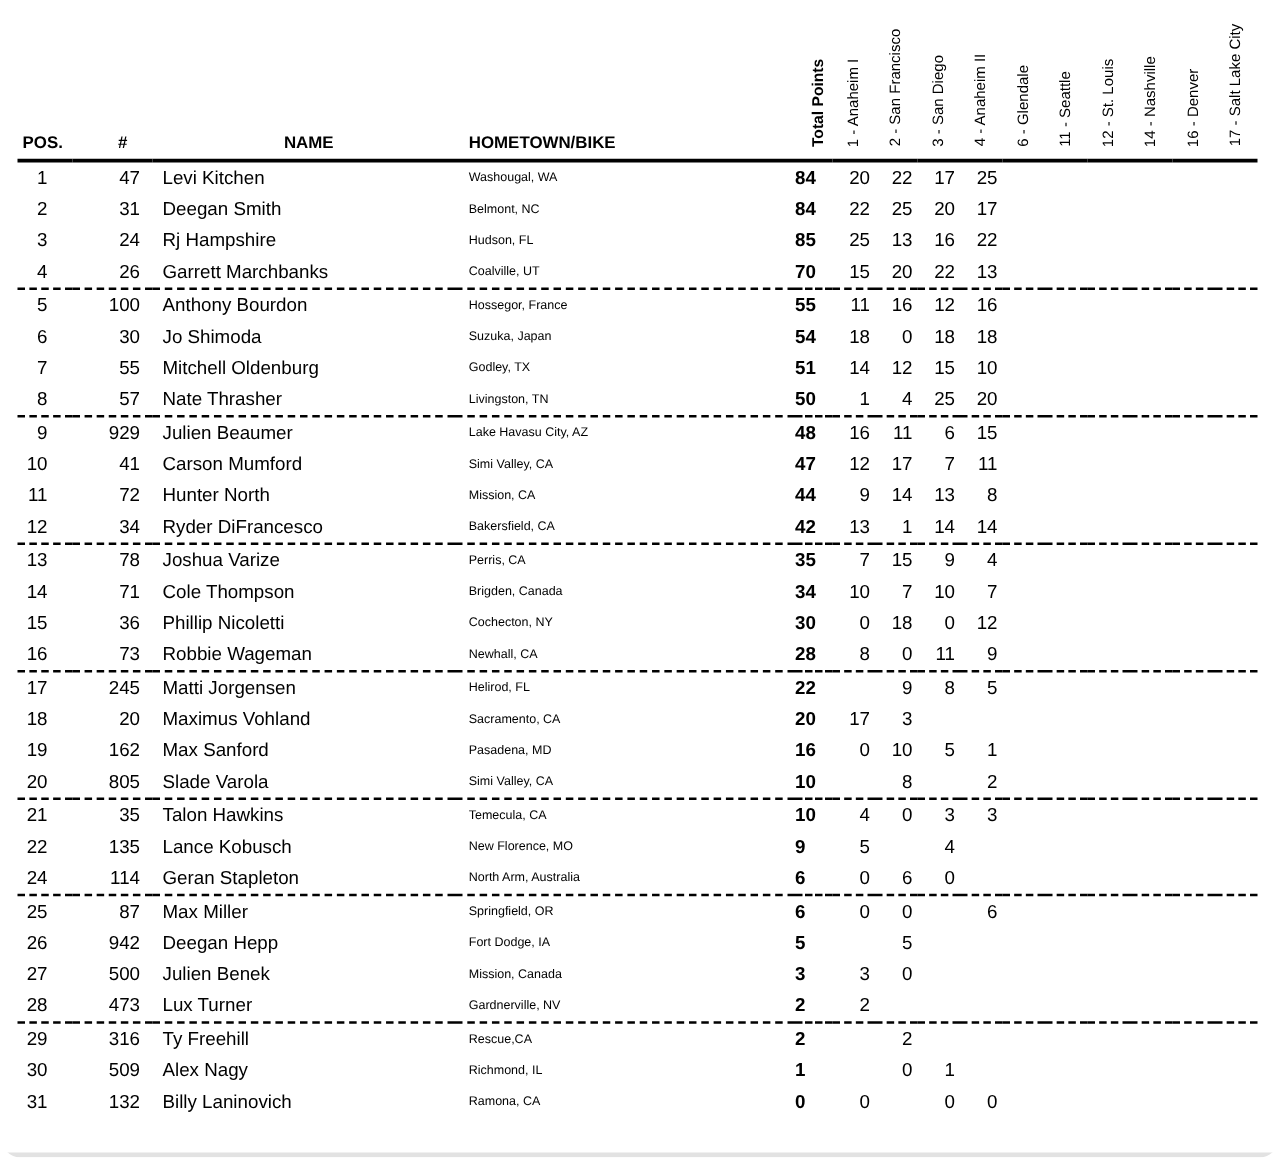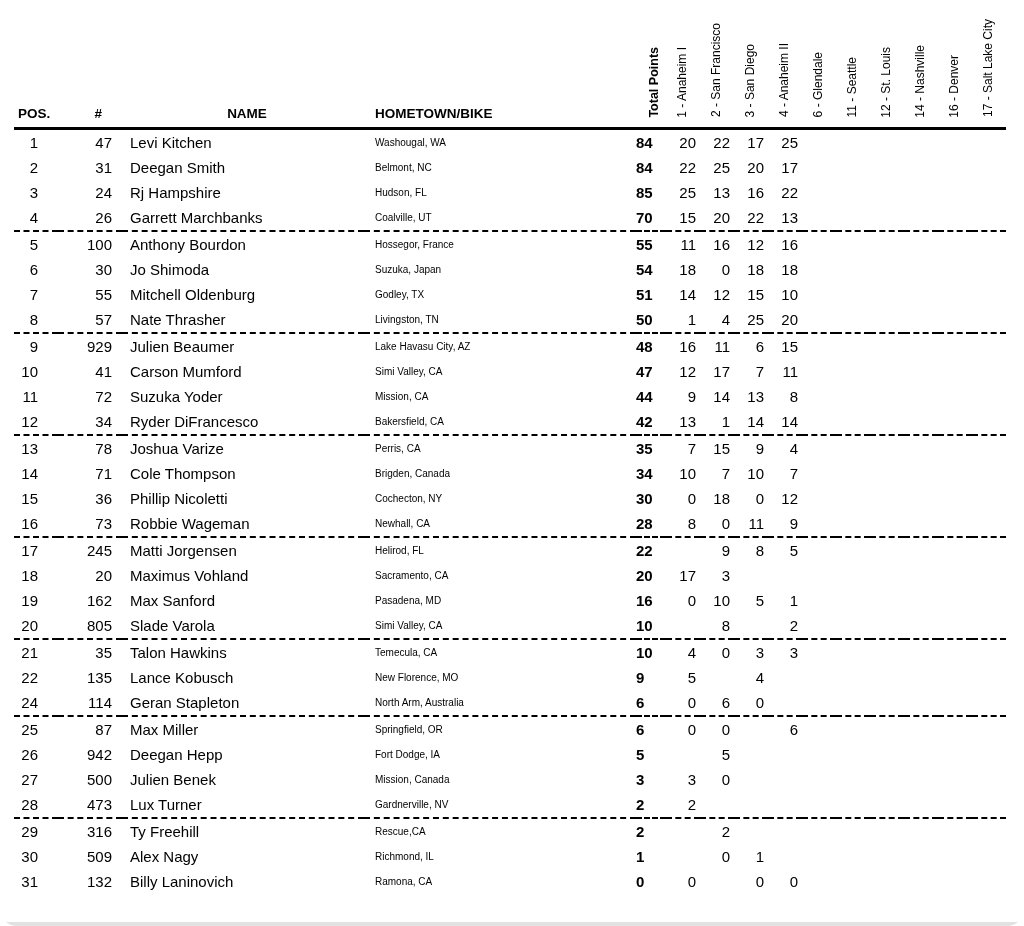--- a/index.html
+++ b/index.html
@@ -279,21 +279,21 @@
           <td class="round"></td>
           <td class="round"></td>
           <td class="round"></td>
           <td class="round"></td>
           <td class="round"></td>
           <td class="round"></td>
         </tr>
         <tr>
           <td class="pos">11</td>
           <td class="num">72</td>
-          <td class="name">Suzuka Yoder</td>
+          <td class="name">Hunter North</td>
           <td class="home">Mission, CA</td>
           <td class="total">44</td>
           <td class="round">9</td>
           <td class="round">14</td>
           <td class="round">13</td>
           <td class="round">8</td>
           <td class="round"></td>
           <td class="round"></td>
           <td class="round"></td>
           <td class="round"></td>

